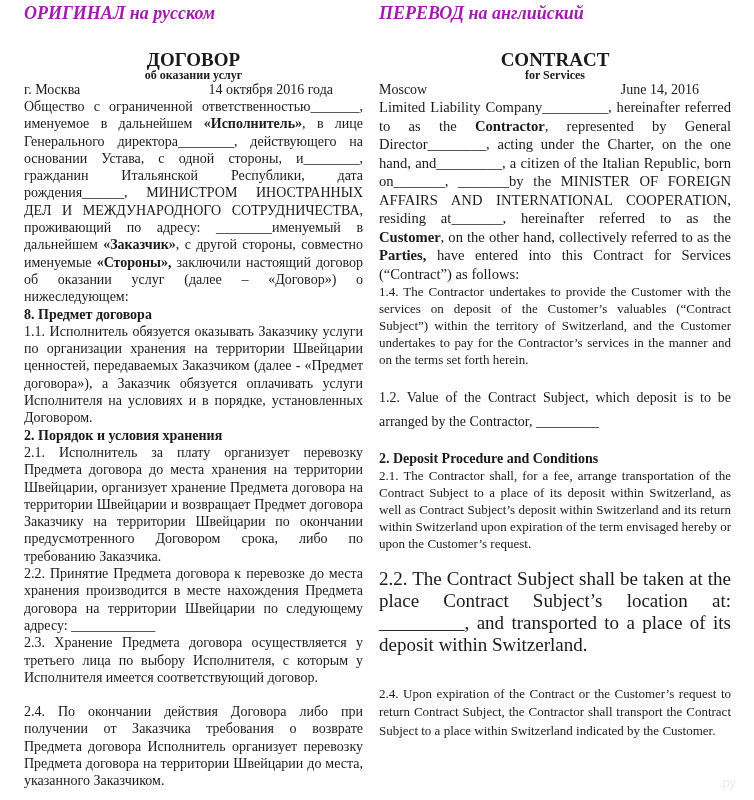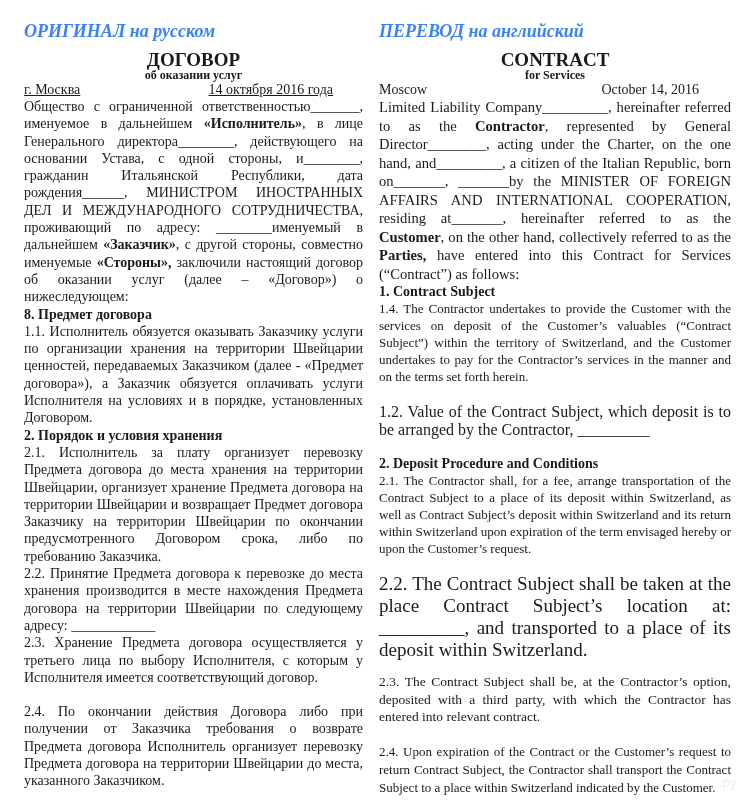--- a/index.html
+++ b/index.html
@@ -5,46 +5,46 @@
     html, body { margin: 0; padding: 0; background: #ffffff; }
     body {
       width: 754px; height: 800px; position: relative; overflow: hidden;
       font-family: "Liberation Serif", "DejaVu Serif", serif;
       color: #1a1a1a;
     }
     .col { position: absolute; top: 0; }
     .col-left { left: 24px; width: 339px; }
     .col-right { left: 379px; width: 352px; }
     .lang-head {
-      position: absolute; top: 21px;
+      position: absolute; top: 3px;
       font-weight: bold; font-style: italic; font-size: 18px;
-      color: #3b82f6; white-space: nowrap;
+      color: #a21caf; white-space: nowrap;
     }
     .doc-title {
       position: absolute; top: 52px; left: 0; right: 0;
       text-align: center; font-weight: bold; font-size: 19px; line-height: 15px;
     }
     .doc-sub {
       position: absolute; top: 68px; left: 0; right: 0;
       text-align: center; font-weight: bold; font-size: 12px; line-height: 15px;
     }
     .body-text { position: absolute; top: 82px; left: 0; right: 0; }
     .p { margin: 0; text-align: justify; text-align-last: auto; }
     .ru .p { font-size: 14px; line-height: 17.3px; }
     .en .p { font-size: 14px; line-height: 18.4px; }
     .h { font-weight: bold; margin: 0; font-size: 14px; }
     .ru .h { line-height: 17.3px; }
     .en .h { line-height: 17px; }
     .date-row { display: flex; justify-content: space-between; font-size: 14px; }
-    .ru .date-row { line-height: 16px; padding-right: 30px; text-decoration: underline; }
+    .ru .date-row { line-height: 16px; padding-right: 30px; }
     .en .date-row { line-height: 16px; padding-right: 32px; }
     b { font-weight: bold; }
     .gap { height: 17px; }
     .en .s11 { font-size: 13px; line-height: 17px; }
-    .en .s12 { font-size: 16px; line-height: 18px; }
+    .en .s12 { font-size: 14px; line-height: 24px; }
     .en .s22 { font-size: 19px; line-height: 22px; }
     .en .s23 { font-size: 13.5px; line-height: 17.5px; }
     .en .s24 { font-size: 13px; line-height: 18.3px; }
     .watermark {
       position: absolute; right: 18px; bottom: 10px;
       font-family: "Liberation Sans", sans-serif; font-size: 13px; color: #ececec;
     }
   </style>
 </head>
 <body>
@@ -70,32 +70,30 @@
   </div>
 </div>
 
 <div class="col col-right en">
   <div class="lang-head" style="left:0">ПЕРЕВОД на английский</div>
   <div class="doc-title">CONTRACT</div>
   <div class="doc-sub">for Services</div>
   <div class="body-text">
     <div class="date-row">
       <span>Moscow</span>
-      <span>October 14, 2016</span>
+      <span>June 14, 2016</span>
     </div>
     <p class="p" style="font-size:14.6px;line-height:18.5px"><span>Limited Liability Company_________, hereinafter referred to as the </span><b>Contractor</b><span>, represented by General Director________, acting under the Charter, on the one hand, and_________, a citizen of the Italian Republic, born on_______, _______by the MINISTER OF FOREIGN AFFAIRS AND INTERNATIONAL COOPERATION, residing at_______, hereinafter referred to as the </span><b>Customer</b><span>, on the other hand, collectively referred to as the </span><b>Parties,</b><span> have entered into this Contract for Services (“Contract”) as follows:</span></p>
-    <p class="h">1. Contract Subject</p>
     <p class="p s11">1.4. The Contractor undertakes to provide the Customer with the services on deposit of the Customer’s valuables (“Contract Subject”) within the territory of Switzerland, and the Customer undertakes to pay for the Contractor’s services in the manner and on the terms set forth herein.</p>
     <div class="gap" style="height:18px"></div>
     <p class="p s12">1.2. Value of the Contract Subject, which deposit is to be arranged by the Contractor, _________</p>
     <div class="gap" style="height:16px"></div>
     <p class="h">2. Deposit Procedure and Conditions</p>
     <p class="p s11">2.1. The Contractor shall, for a fee, arrange transportation of the Contract Subject to a place of its deposit within Switzerland, as well as Contract Subject’s deposit within Switzerland and its return within Switzerland upon expiration of the term envisaged hereby or upon the Customer’s request.</p>
     <div class="gap" style="height:16px"></div>
     <p class="p s22">2.2. The Contract Subject shall be taken at the place Contract Subject’s location at: _________, and transported to a place of its deposit within Switzerland.</p>
     <div class="gap" style="height:12px"></div>
-    <p class="p s23">2.3. The Contract Subject shall be, at the Contractor’s option, deposited with a third party, with which the Contractor has entered into relevant contract.</p>
     <div class="gap" style="height:17px"></div>
     <p class="p s24">2.4. Upon expiration of the Contract or the Customer’s request to return Contract Subject, the Contractor shall transport the Contract Subject to a place within Switzerland indicated by the Customer.</p>
   </div>
 </div>
 
 <div class="watermark">.ру</div>
 
 </body></html>

